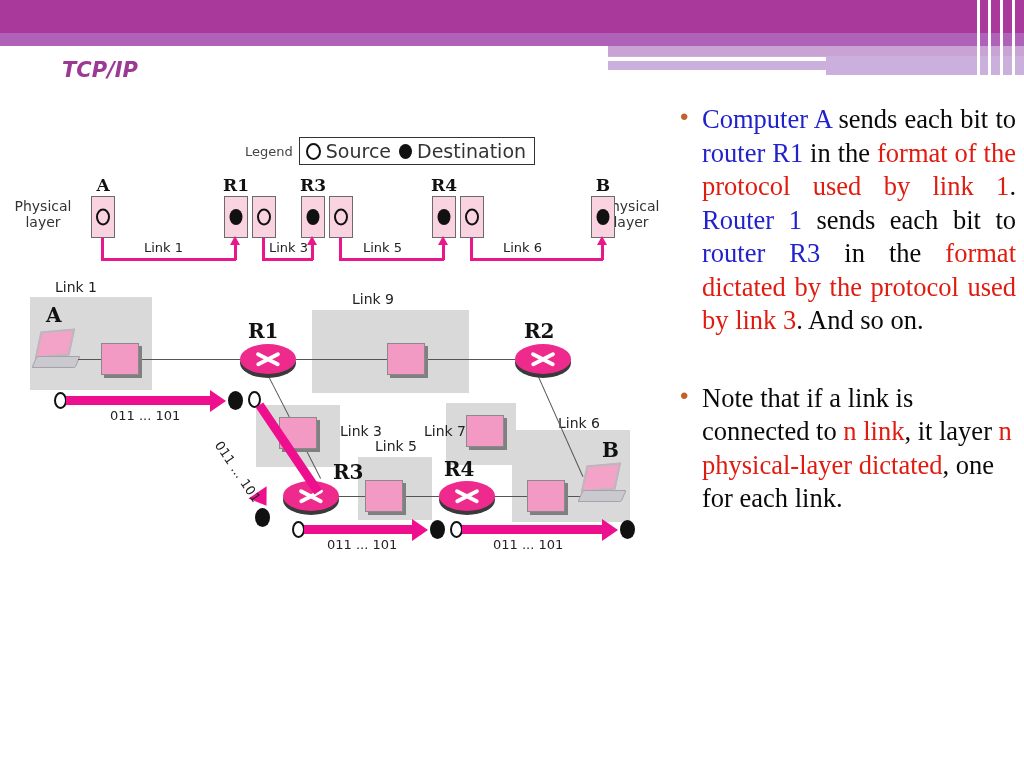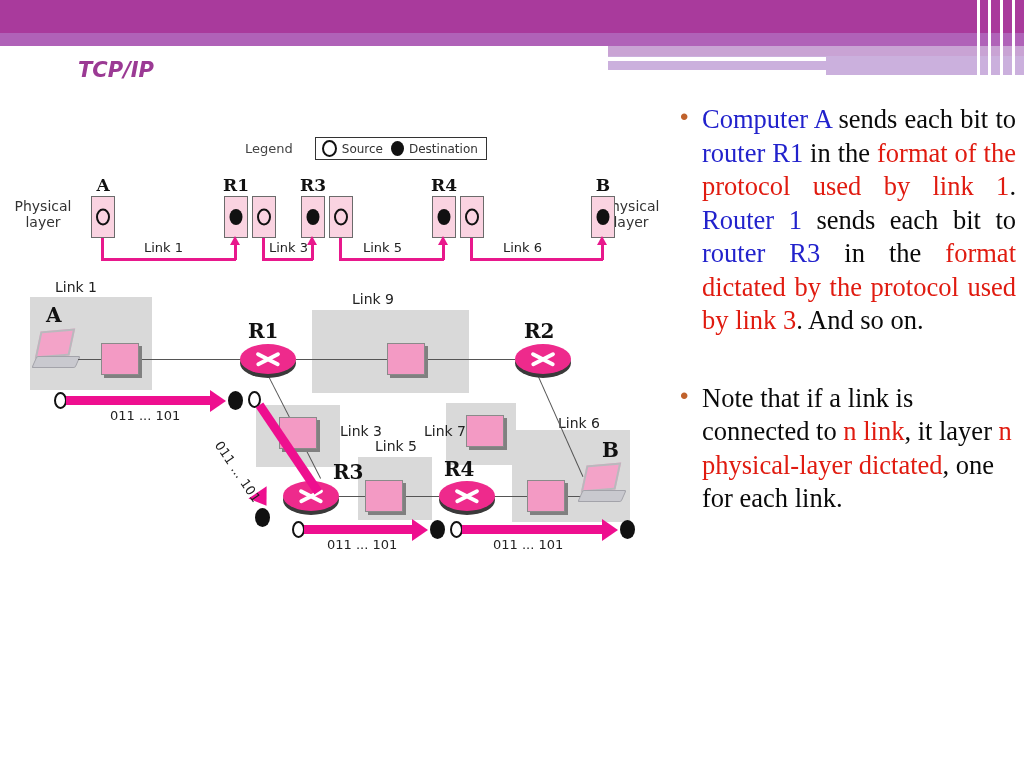--- a/index.html
+++ b/index.html
@@ -99,21 +99,21 @@
     letter-spacing: 0px;
     line-height: 1;
     white-space: nowrap;
   }
   #slide-subtitle {
     font-family: "DejaVu Sans", sans-serif;
     font-style: italic;
     font-weight: bold;
     font-size: 21px;
     color: #9b3a94;
-    margin-left: 20px;
+    margin-left: 4px;
     white-space: nowrap;
   }
 
   
   #text-col {
     position: absolute;
     left: 676px; top: 103px;
     width: 340px;
   }
   .bullet-row {
@@ -154,36 +154,36 @@
   #legend {
     position: absolute;
     left: 245px; top: 17px;
     display: flex;
     align-items: center;
   }
   #legend-label {
     font-family: "DejaVu Sans", sans-serif;
     font-size: 13px;
     color: #444;
-    margin-right: 22px;
+    margin-right: 6px;
   }
   #legend-box {
     border: 1.5px solid #333;
     background: #fff;
     padding: 2px 8px 2px 6px;
     display: flex;
     align-items: center;
     gap: 8px;
   }
   .legend-item {
     display: flex;
     align-items: center;
     gap: 5px;
     font-family: "DejaVu Sans", sans-serif;
-    font-size: 12px;
+    font-size: 19px;
     color: #333;
   }
   .dot-open {
     width: 11px; height: 13px;
     border: 2px solid #111;
     border-radius: 50%;
     background: #fff;
     display: inline-block;
   }
   .dot-filled {

